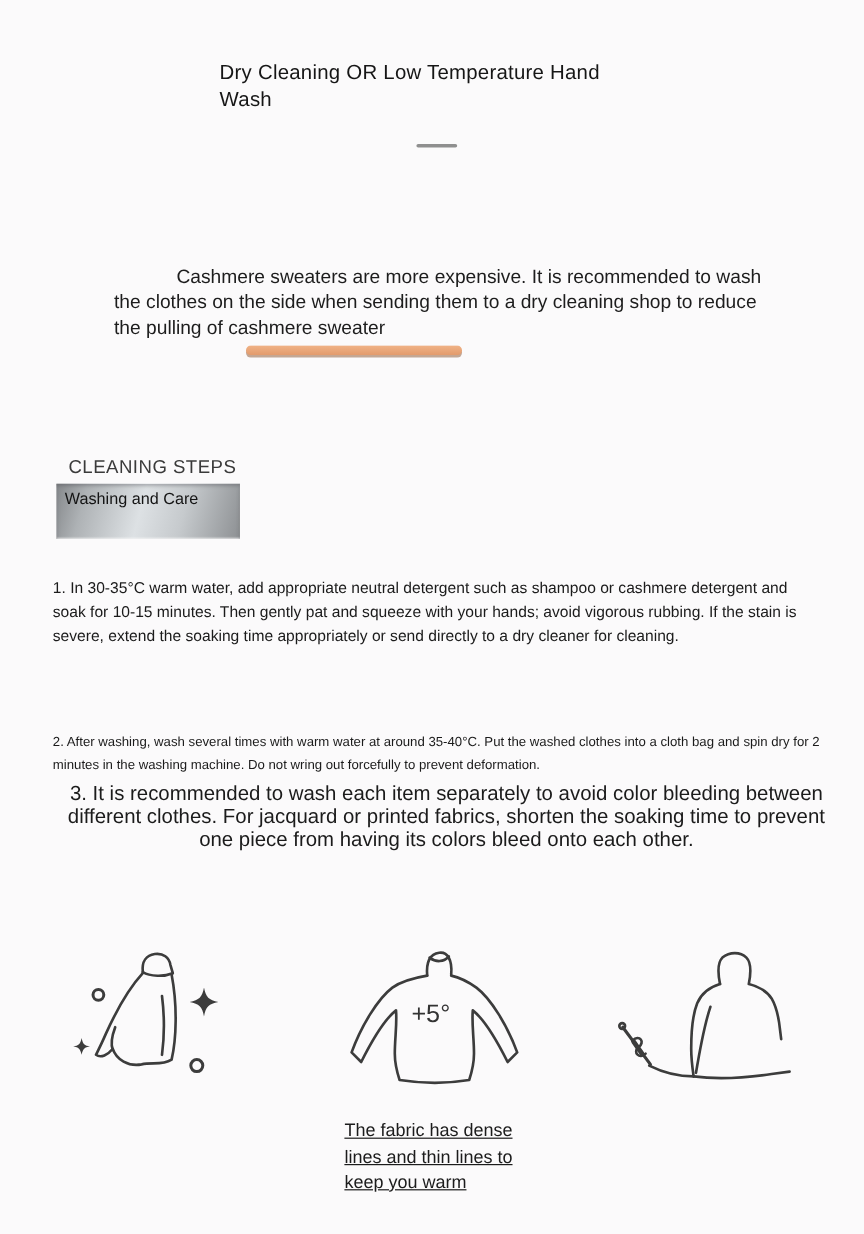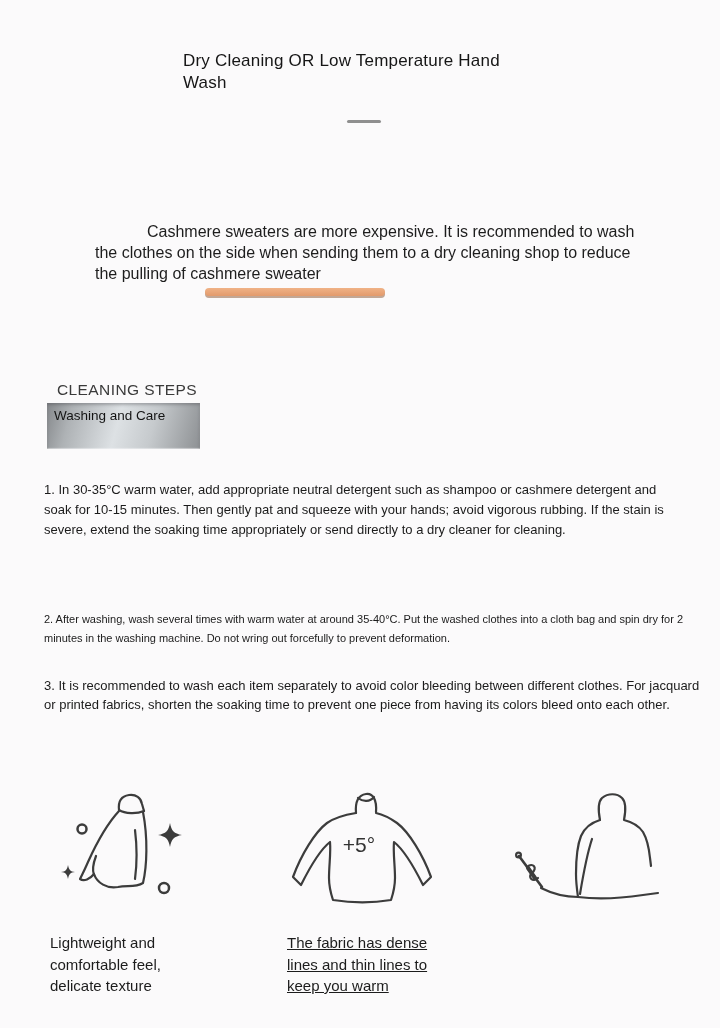--- a/index.html
+++ b/index.html
@@ -17,21 +17,21 @@
           box-shadow:0 2px 0 rgba(138,84,48,.5);}
   .sec-head{left:57px;top:381px;font-family:Liberation Sans, sans-serif;font-size:15.5px;
             letter-spacing:.4px;color:#3a3a3a;}
   .wash-box{left:47px;top:403px;width:153px;height:46px;
             background:linear-gradient(105deg,#85888b 0%,#aeb2b5 16%,#dde1e4 46%,#c6cacd 68%,#8d9093 100%);
             box-shadow:inset 0 2px 3px rgba(70,70,75,.35), inset 0 -1px 1px rgba(255,255,255,.5);}
   .wash-box span{display:block;padding:5px 7px;font-size:13.5px;color:#141414;}
   .step{left:44px;color:#1b1b1b;}
   .step1{top:480px;width:628px;font-size:13px;line-height:20px;}
   .step2{top:590px;width:650px;font-size:11px;line-height:19px;margin-top:20px;}
-  .step3{top:676px;width:656px;font-size:13px;line-height:19px;}
+  .step3{top:652px;width:656px;font-size:17px;line-height:19px;text-align:center;}
   .icon{stroke:#3c3c3c;fill:none;stroke-width:2.2;stroke-linecap:round;stroke-linejoin:round;}
   .caption{font-size:15px;line-height:21.5px;color:#1c1c1c;white-space:pre-line;}
   .cap1{left:50px;top:932px;}
   .cap2{left:287px;top:932px;text-decoration:underline;}
   .cap3{left:525px;top:934px;width:190px;text-align:center;line-height:21px;}
 </style>
 </head>
 <body>
 
 <div id="page">
@@ -85,20 +85,17 @@
       <path d="M87,49 C82,64 78,86 75,104"></path>
       <path d="M73,107 C95,110 118,108 138,105 L153,103"></path>
       <path d="M73,107 C60,107 46,103 36,98"></path>
       <path d="M14,66 L37,97" stroke-width="2.6"></path>
       <circle cx="13.5" cy="65" r="2.4"></circle>
       <path d="M22,77 C28,72 33,78 27,83 C22,87 28,93 33,88"></path>
       <path d="M23,78 L30,88" stroke-width="4"></path>
     </g>
   </svg>
 
-  <div class="abs caption cap1">Lightweight and
-comfortable feel,
-delicate texture</div>
   <div class="abs caption cap2">The fabric has dense
 lines and thin lines to
 keep you warm</div>
 
 </div>
 
 </body></html>

